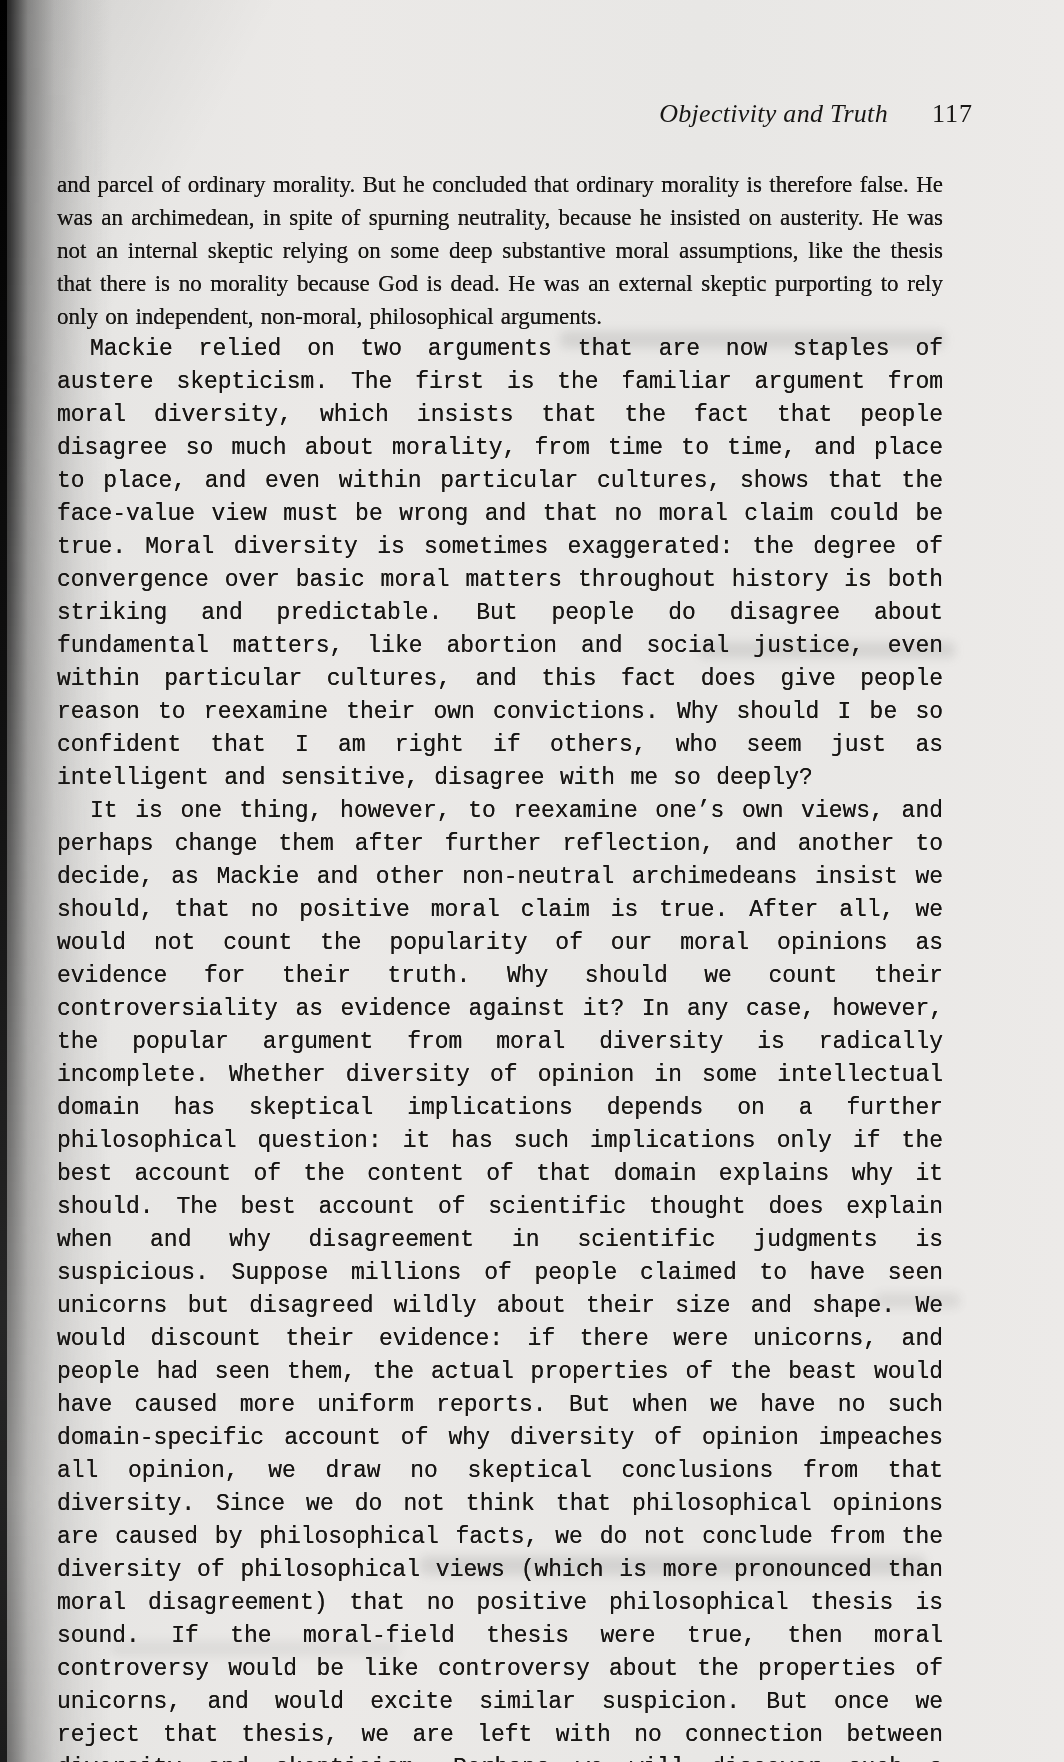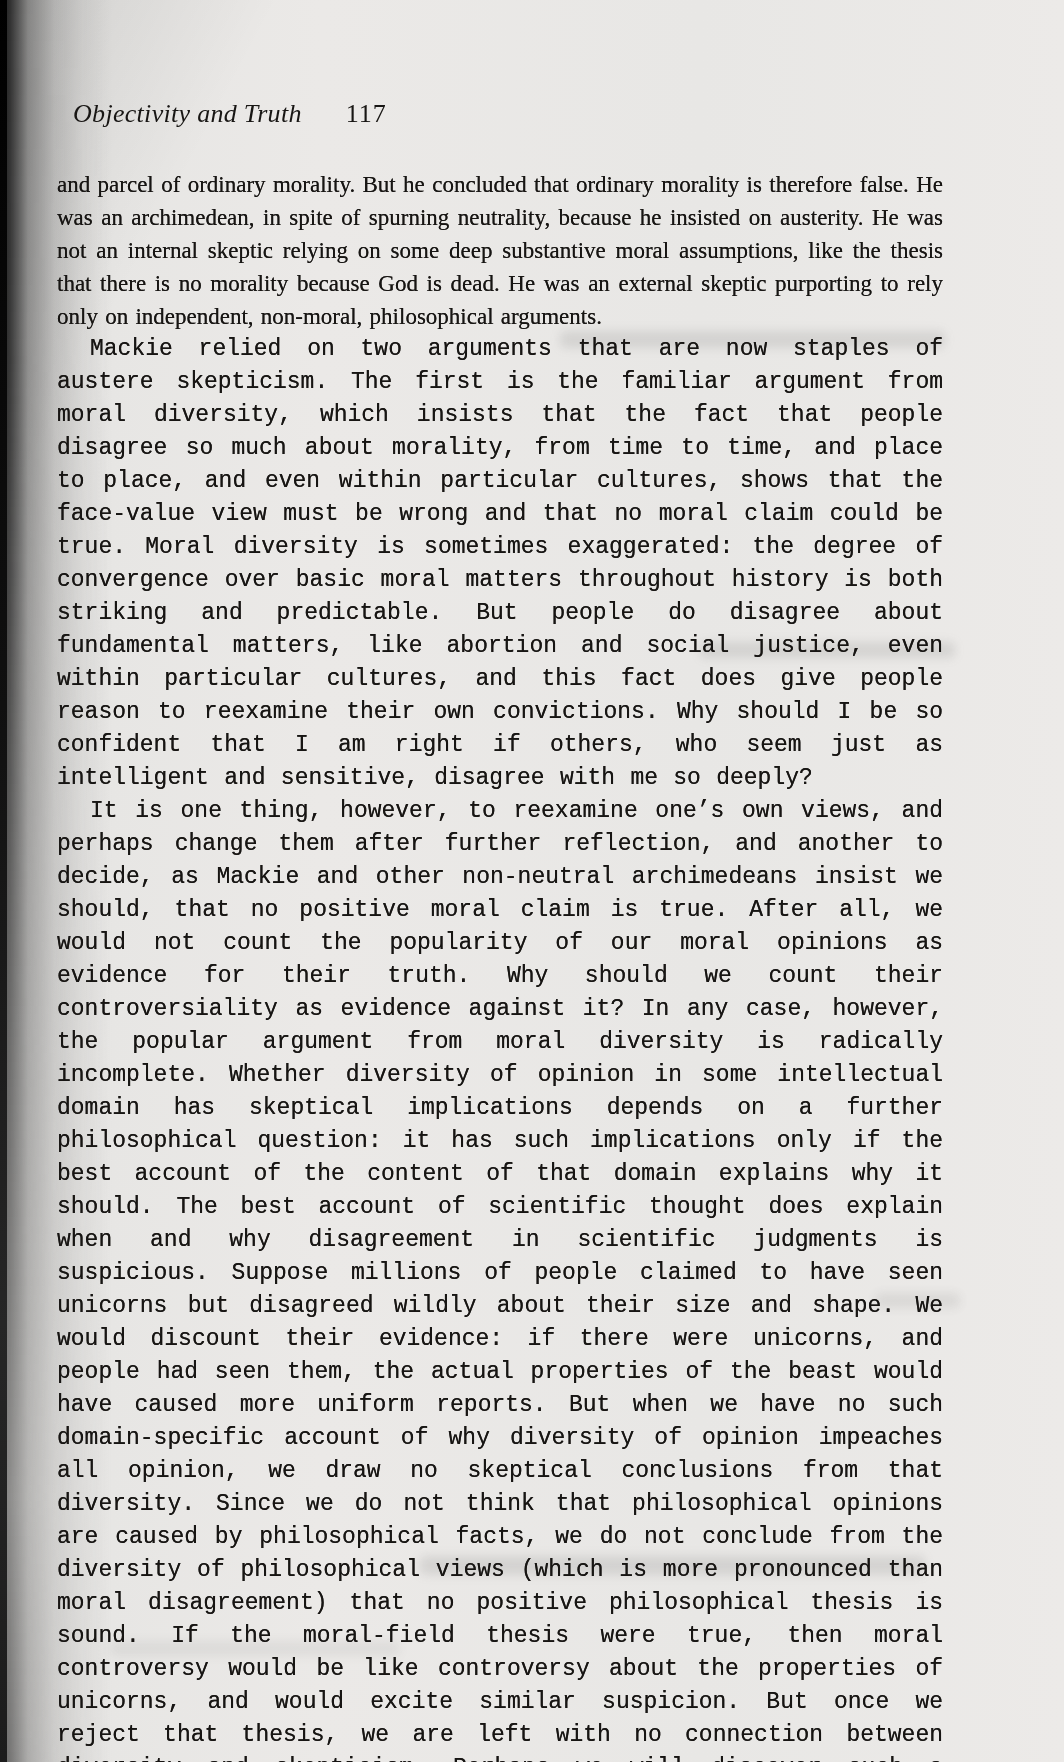--- a/index.html
+++ b/index.html
@@ -51,22 +51,23 @@
   .spine-edge {
     position: absolute;
     left: 0; top: 0;
     width: 7px; height: 100%;
     background: linear-gradient(to bottom, #000 0%, #101010 40%, #262626 75%, #1c1c1c 100%);
     pointer-events: none;
   }
   .running-head {
     position: absolute;
     top: 99px;
-    left: 73px;
+    left: 87px;
     width: 886px;
+    text-align: right;
     font-size: 26px;
     line-height: 30px;
     color: #181614;
     white-space: nowrap;
   }
   .running-head .title {
     font-style: italic;
     letter-spacing: 0.3px;
   }
   .running-head .pagenum {

